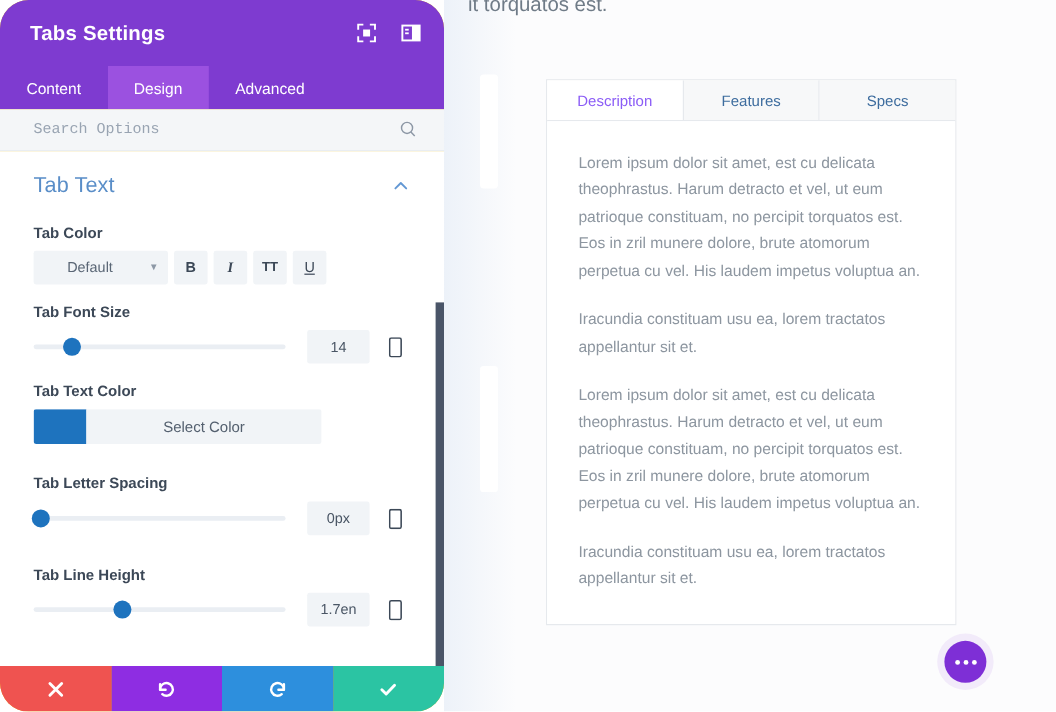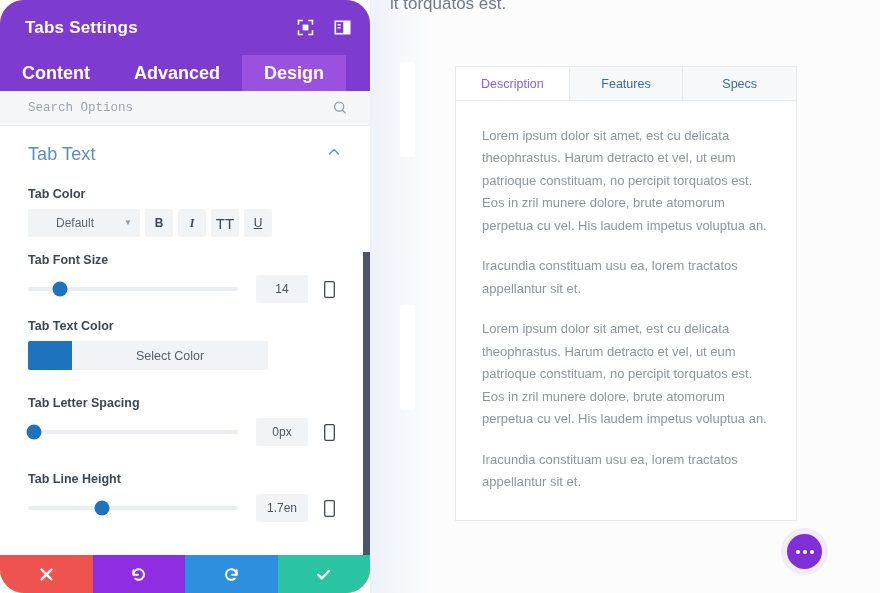--- a/index.html
+++ b/index.html
@@ -68,22 +68,22 @@
     background: #7E3BD0;
     display: flex;
     flex: 0 0 36px;
   }
   .tabs-bar .tab {
     padding: 0 22px;
     display: flex;
     align-items: center;
     justify-content: center;
     color: #ffffff;
-    font-size: 18px;
-    font-weight: bold;
+    font-size: 13px;
+    font-weight: normal;
     cursor: pointer;
     height: 100%;
     white-space: nowrap;
   }
   .tabs-bar .tab.active { background: #9B51E0; }
 
   .search-row {
     height: 35px;
     background: #F4F6F8;
     display: flex;
@@ -107,20 +107,21 @@
   .panel-body {
     flex: 1;
     position: relative;
     overflow: hidden;
     background: #fff;
     padding: 0 28px;
   }
 
   .section-head {
     display: flex;
+    align-items: center;
     padding-top: 18px;
     padding-bottom: 6px;
   }
   .section-title {
     color: #5A8EC8;
     font-size: 18px;
     flex: 1;
     letter-spacing: .1px;
   }
   .chev { width: 16px; height: 16px; cursor: pointer; }
@@ -160,21 +161,21 @@
     align-items: center;
     justify-content: center;
     font-size: 12px;
     color: #3c4857;
     cursor: pointer;
     border: none;
     font-family: "Liberation Serif", serif;
   }
   .fbtn.b { font-weight: bold; font-family: "Liberation Sans", sans-serif; }
   .fbtn.i { font-style: italic; font-weight: bold; }
-  .fbtn.tt { font-size: 15px; font-family: "Liberation Sans", sans-serif; font-weight: normal; }
+  .fbtn.tt { font-size: 11px; font-family: "Liberation Sans", sans-serif; font-weight: bold; }
   .fbtn.u { text-decoration: underline; font-family: "Liberation Sans", sans-serif; }
 
   
   .slider-row { display: flex; align-items: center; margin-top: 0; }
   .slider-track {
     position: relative;
     height: 4px;
     background: #EAEEF3;
     border-radius: 2px;
     flex: 1;
@@ -392,22 +393,22 @@
             <rect x="9.3" y="2.3" width="6.4" height="12.4" fill="#fff"></rect>
             <rect x="3.6" y="5" width="3" height="1.5" fill="#fff"></rect>
             <rect x="3.6" y="8" width="3" height="1.5" fill="#fff"></rect>
           </svg>
         </div>
       </div>
     </div>
 
     <div class="tabs-bar">
       <div class="tab">Content</div>
+      <div class="tab active">Design</div>
       <div class="tab">Advanced</div>
-      <div class="tab active">Design</div>
     </div>
 
     <div class="search-row">
       <input class="search-input" type="text" placeholder="Search Options" style="">
       <div class="search-icon">
         <svg width="16" height="16" viewBox="0 0 16 16" fill="none">
           <circle cx="7.2" cy="6.6" r="4.6" stroke="#8c97a5" stroke-width="1.2"></circle>
           <line x1="10.4" y1="10" x2="13.6" y2="13.4" stroke="#8c97a5" stroke-width="1.2"></line>
         </svg>
       </div>

